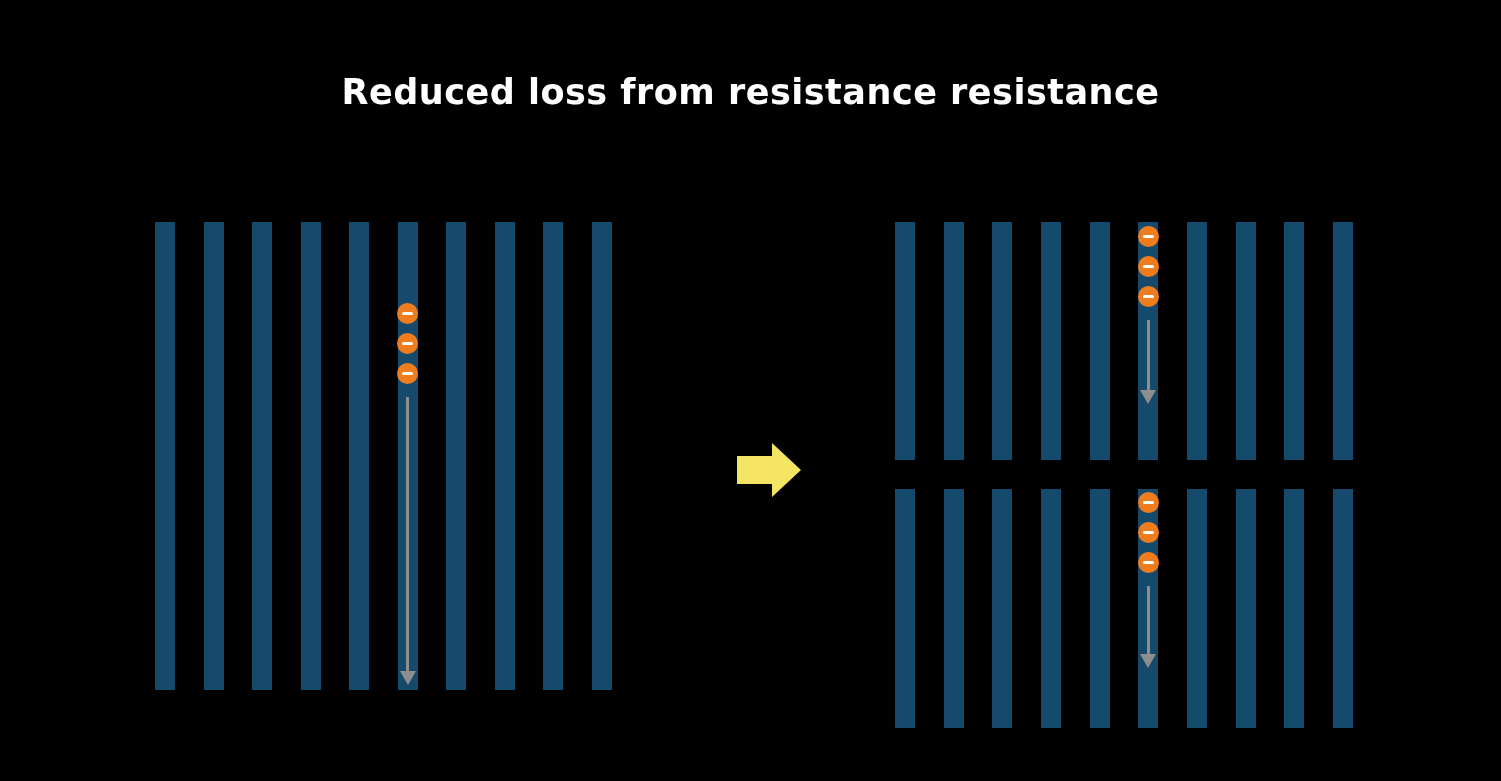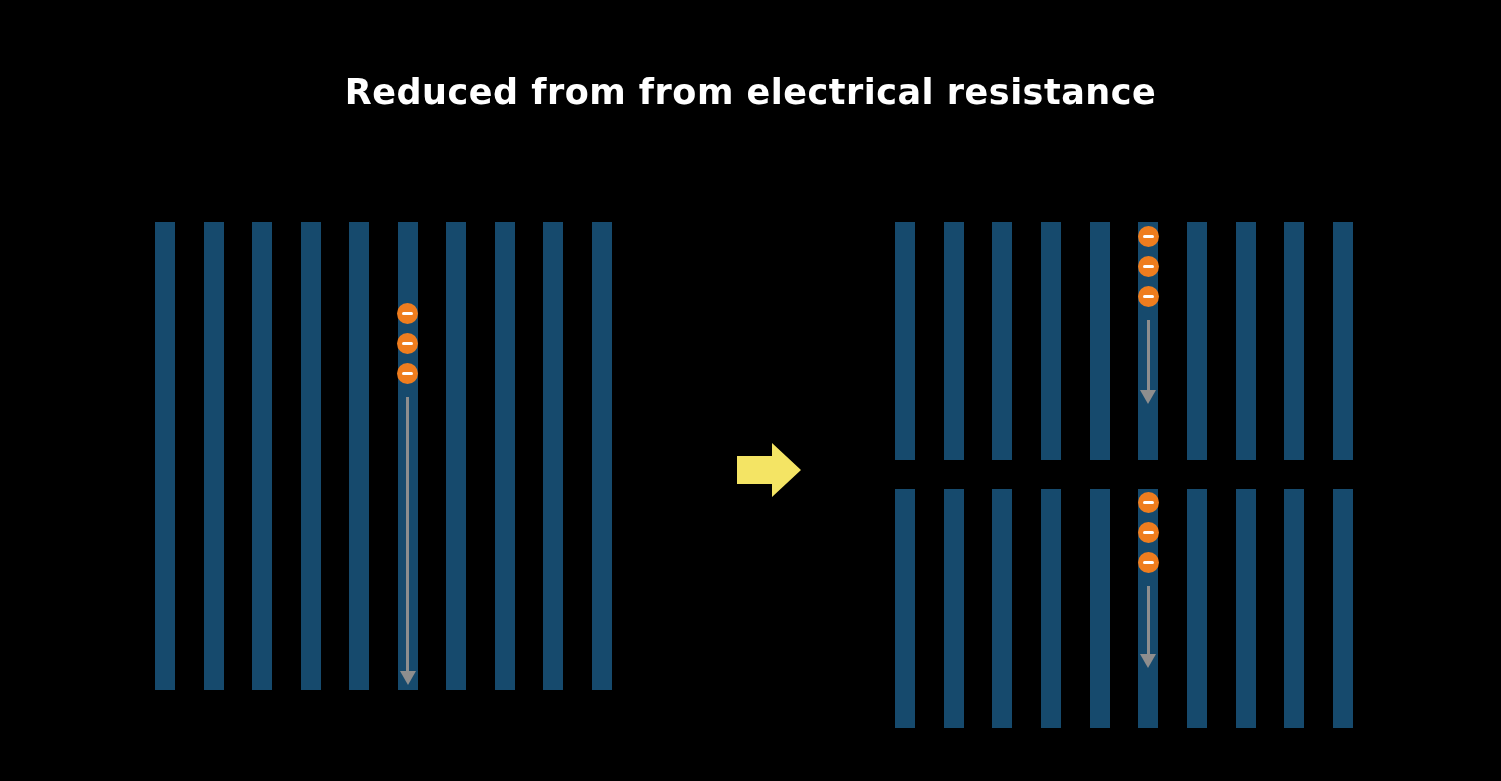--- a/index.html
+++ b/index.html
@@ -81,21 +81,21 @@
   }
   .transition polygon{
     fill:var(--transition-arrow,#f4e464);
   }
 </style>
 </head>
 <body>
 
 <div class="canvas">
 
-  <h1 class="title">Reduced from from electrical resistance</h1>
+  <h1 class="title">Reduced loss from resistance resistance</h1>
 
   <div class="panel" id="left-panel" style="left:155px; top:222px; width:457px; height:468px;">
       <div class="bar"></div>
       <div class="bar"></div>
       <div class="bar"></div>
       <div class="bar"></div>
       <div class="bar"></div>
       <div class="bar"></div>
       <div class="bar"></div>
       <div class="bar"></div>

